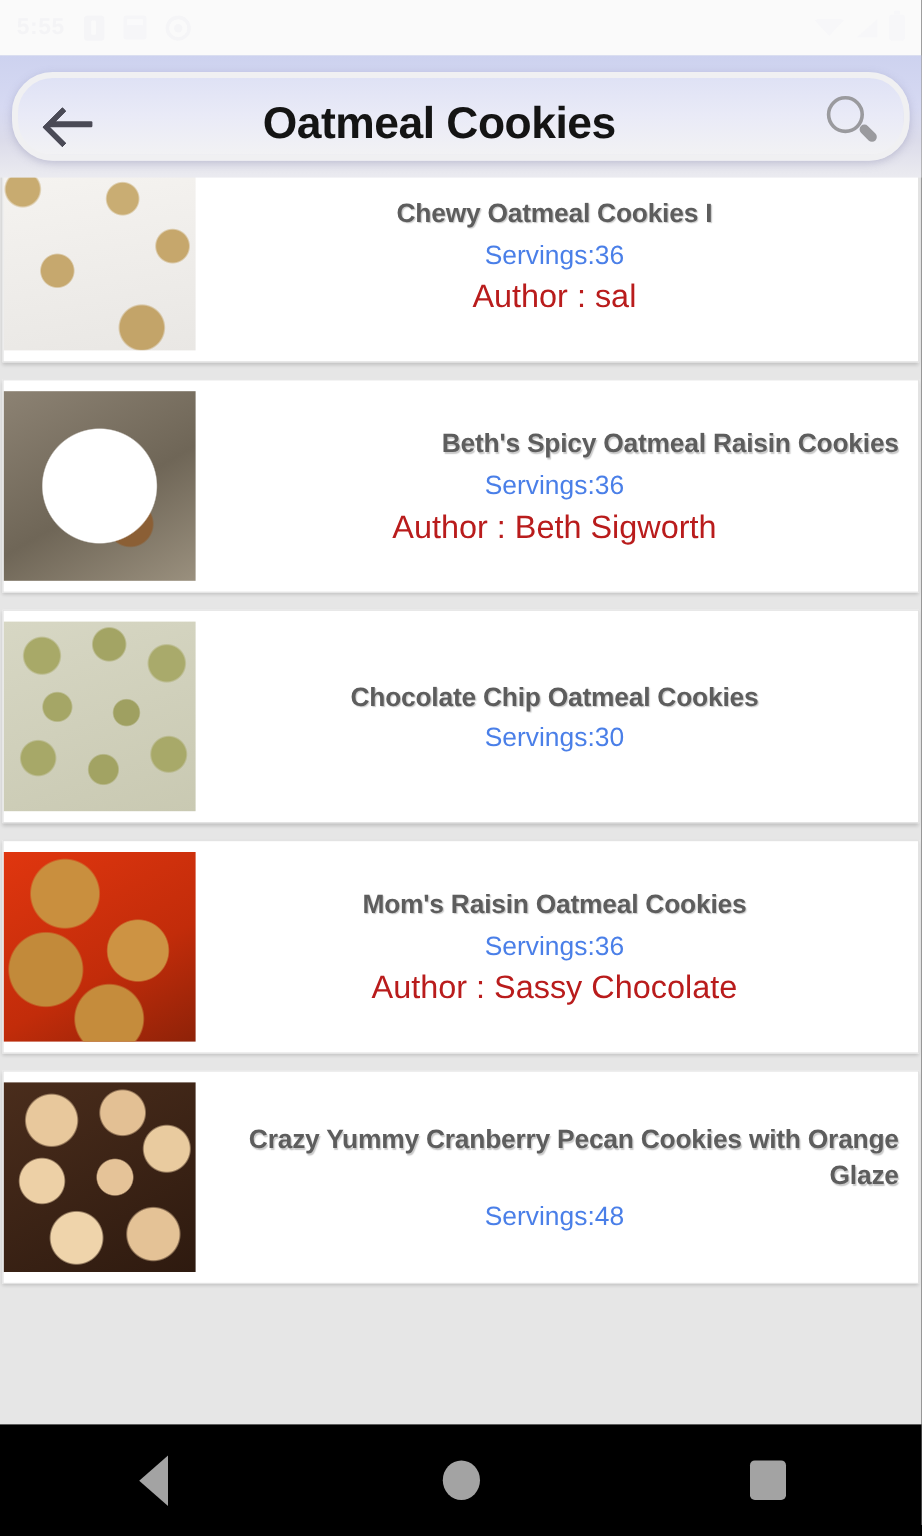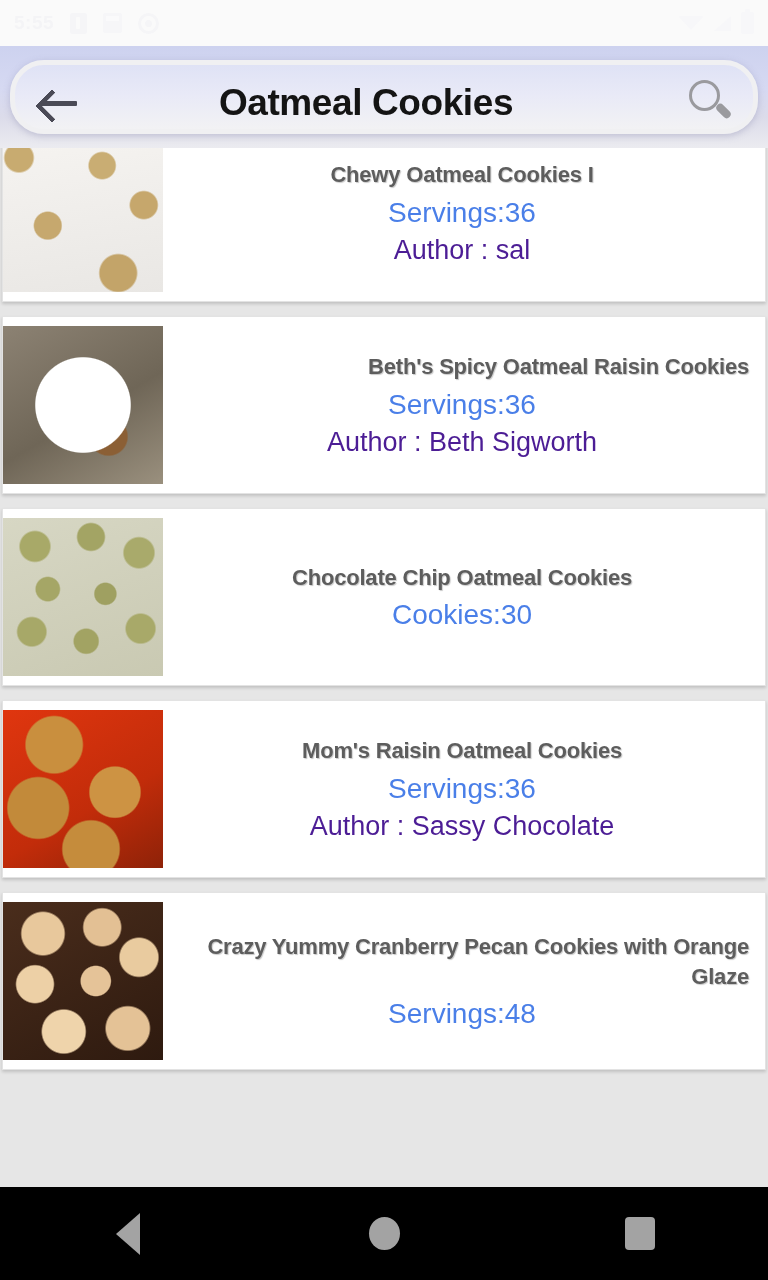--- a/index.html
+++ b/index.html
@@ -95,24 +95,24 @@
     padding:10px 16px 10px 12px;
   }
   .r-title {
     font-size:22px; font-weight:bold; color:#5d5d5d;
     line-height:1.33; text-align:center; width:100%;
     text-shadow:1px 1px 1px rgba(0,0,0,.22);
     letter-spacing:-.2px;
   }
   .r-title.wrap { text-align:right; padding-left:8px; }
   .r-servings {
-    font-size:28px; color:#4a7fe8; margin-top:7px; text-align:center;
+    font-size:22px; color:#4a7fe8; margin-top:7px; text-align:center;
   }
   .r-author {
-    font-size:27px; color:#4c1d95; margin-top:6px; text-align:left;
+    font-size:27px; color:#b91c1c; margin-top:6px; text-align:left;
   }
 
   
   .card.partial { min-height:auto; height:64px; margin-top:0; }
   .card.partial .card-thumb { margin:0; height:64px; }
   .card.partial .card-body { justify-content:flex-end; padding-bottom:2px; }
 
   
   #search-header {
     position:absolute; top:46px; left:0; width:768px; height:102px;
@@ -266,21 +266,21 @@
         <div class="card-body">
           <div class="r-title wrap">Beth's Spicy Oatmeal Raisin Cookies</div>
           <div class="r-servings">Servings:36</div>
           <div class="r-author">Author : Beth Sigworth</div>
         </div>
       </div>
       <div class="card">
         <div class="card-thumb th-c"></div>
         <div class="card-body">
           <div class="r-title">Chocolate Chip Oatmeal Cookies</div>
-          <div class="r-servings">Cookies:30</div>
+          <div class="r-servings">Servings:30</div>
         </div>
       </div>
       <div class="card">
         <div class="card-thumb th-d"></div>
         <div class="card-body">
           <div class="r-title">Mom's Raisin Oatmeal Cookies</div>
           <div class="r-servings">Servings:36</div>
           <div class="r-author">Author : Sassy Chocolate</div>
         </div>
       </div>

